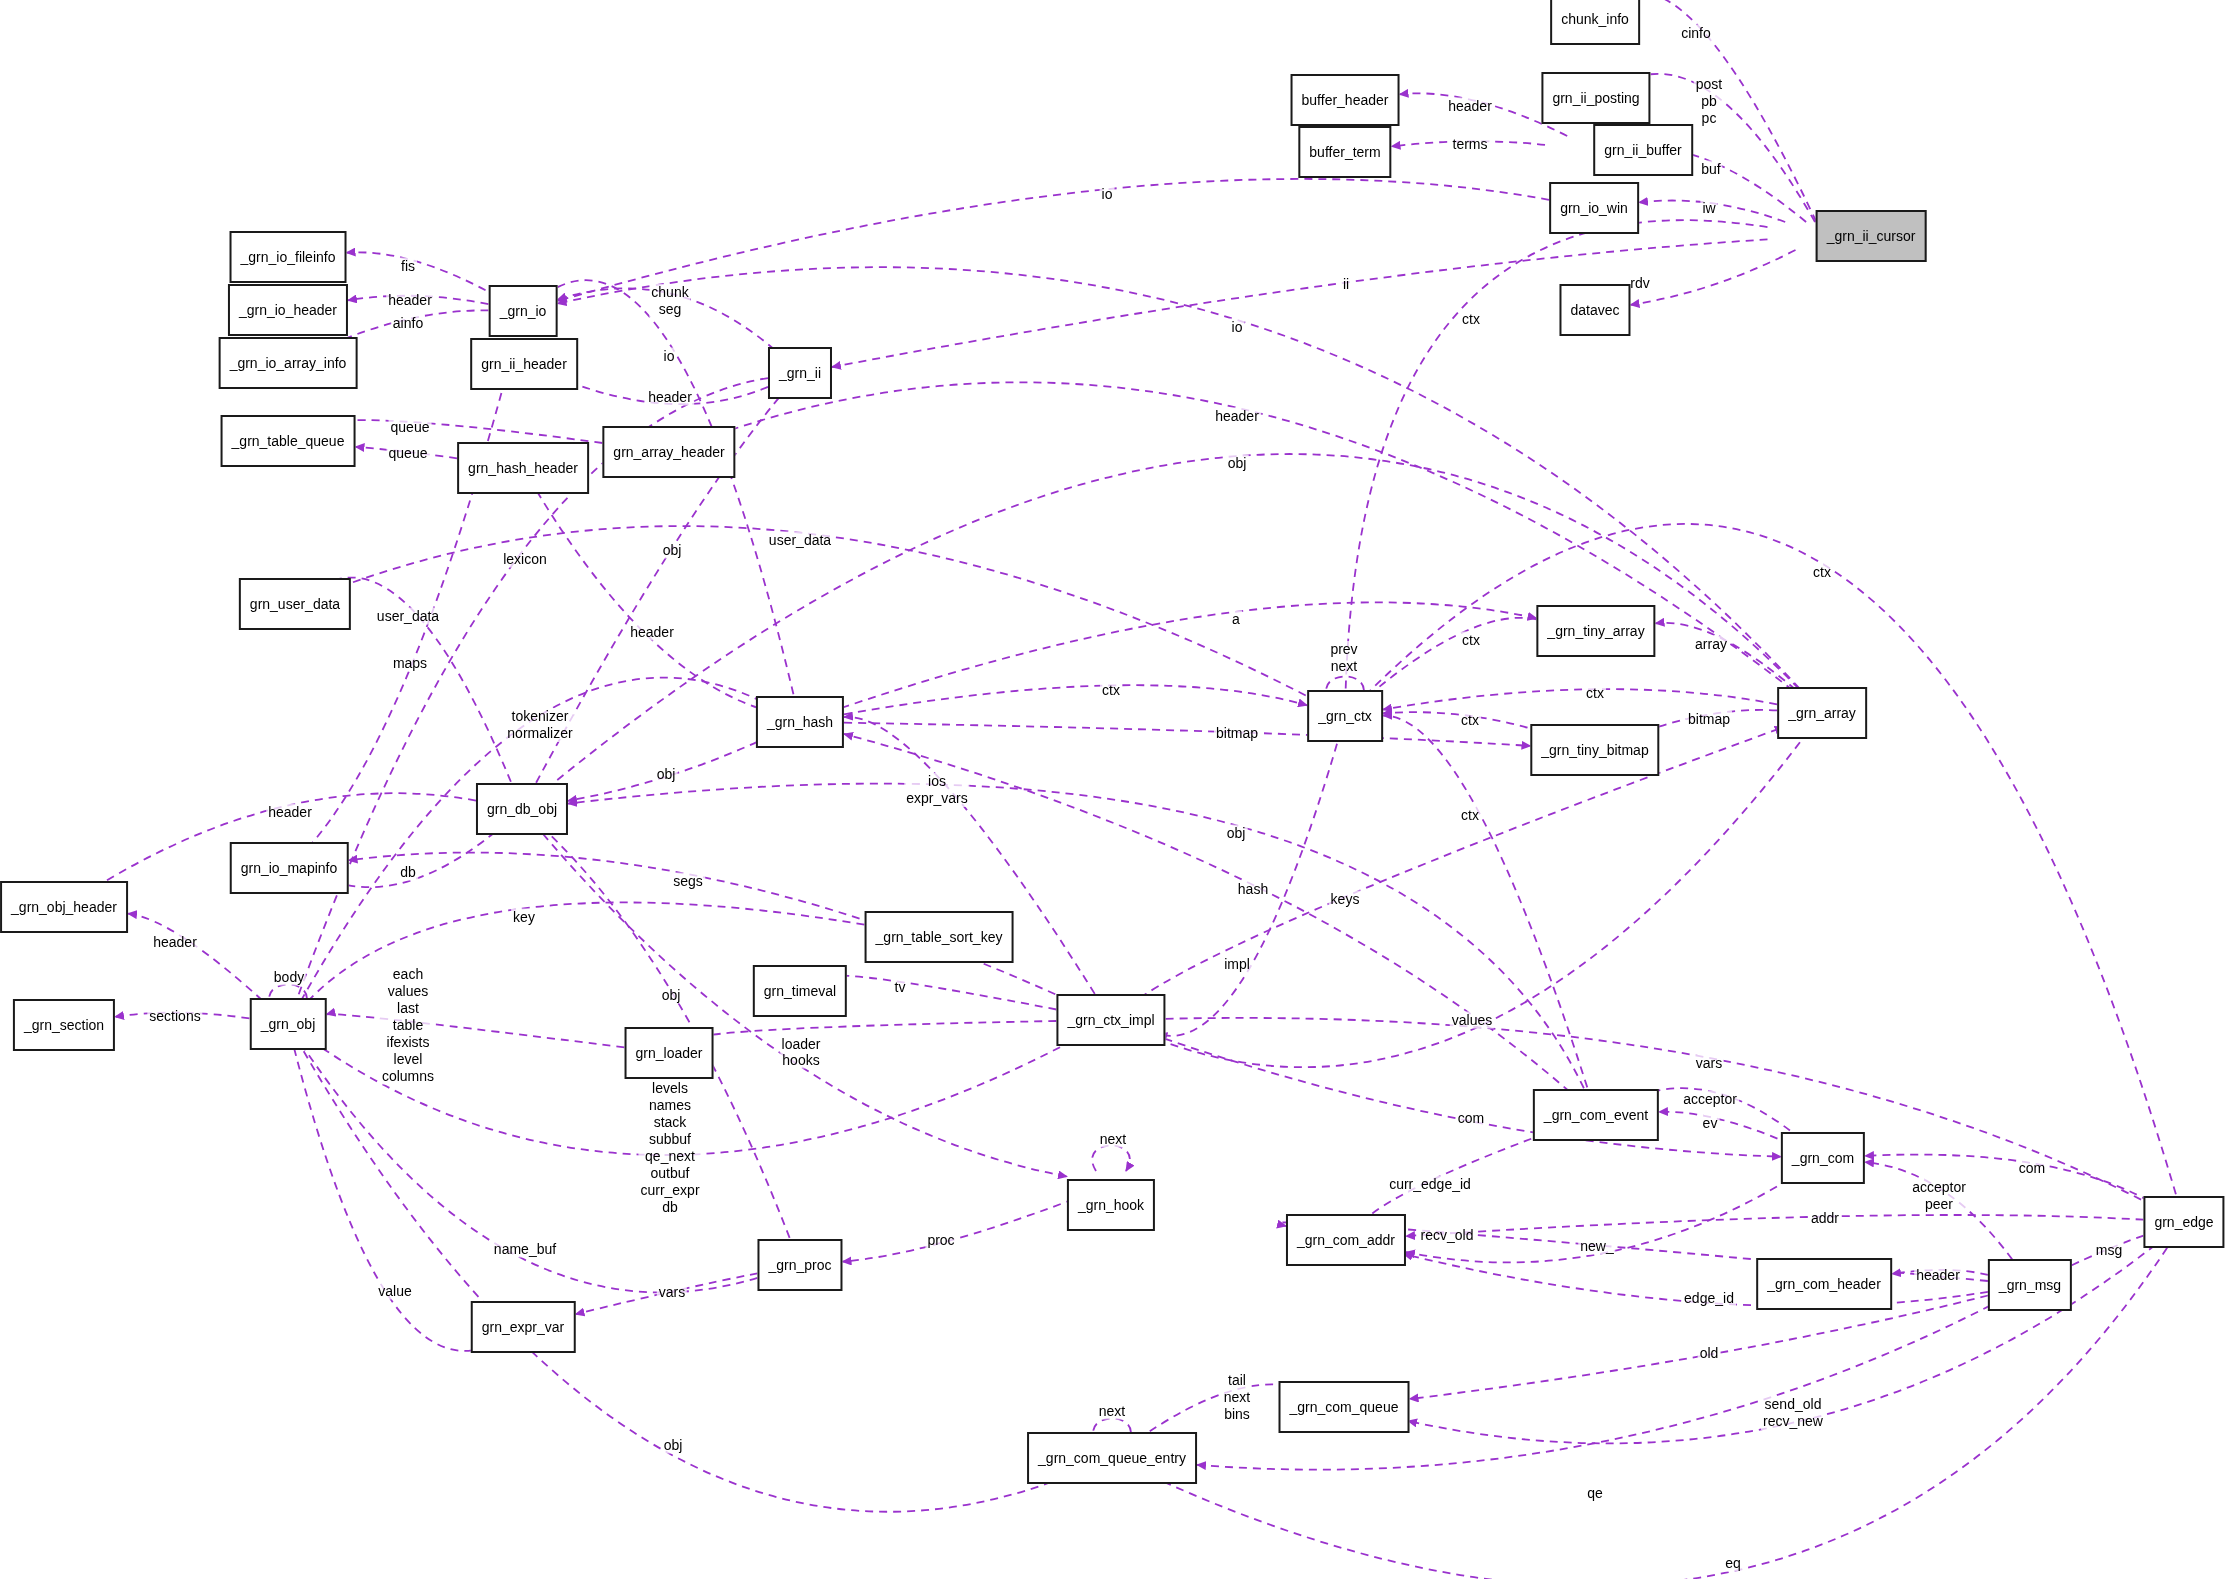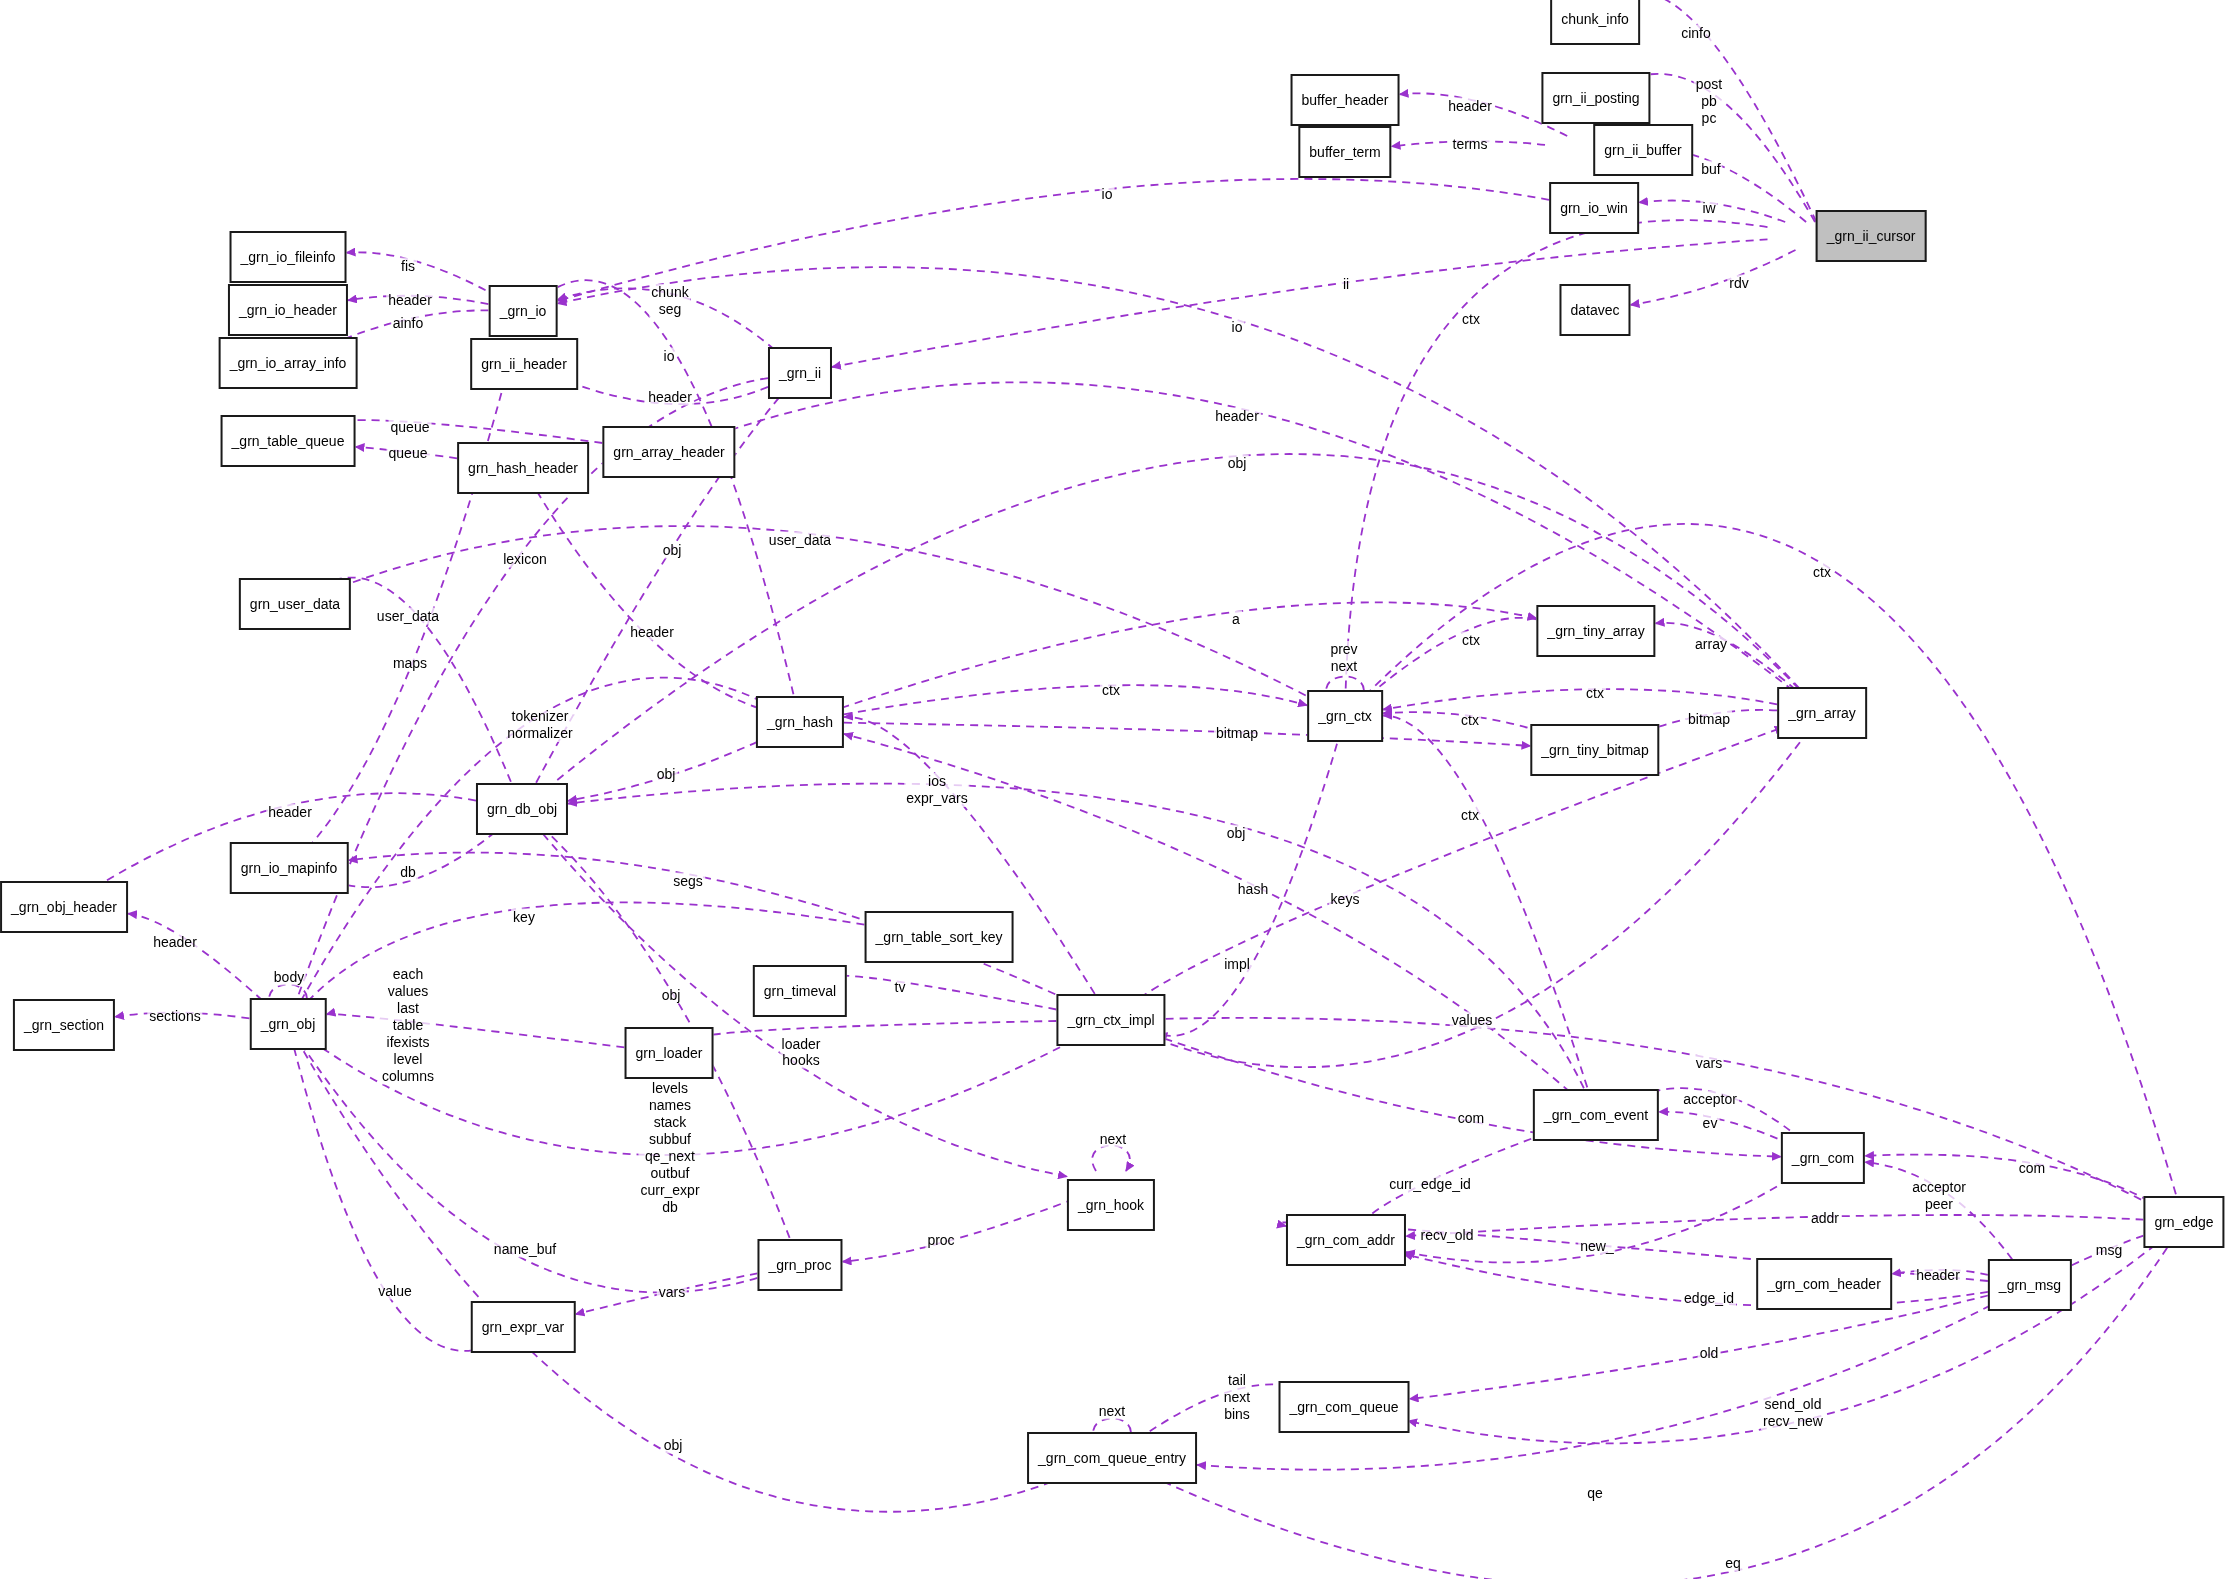--- a/index.html
+++ b/index.html
@@ -159,21 +159,21 @@
     <div class="node" style="left: 1344px; top: 1407px;">_grn_com_queue</div>
     <div class="node" style="left: 1112px; top: 1458px;">_grn_com_queue_entry</div>
     <div class="edge-label" style="left: 1696px; top: 33px;">cinfo</div>
     <div class="edge-label" style="left: 1470px; top: 106px;">header</div>
     <div class="edge-label" style="left: 1709px; top: 101px;">post
 pb
 pc</div>
     <div class="edge-label" style="left: 1470px; top: 144px;">terms</div>
     <div class="edge-label" style="left: 1711px; top: 169px;">buf</div>
     <div class="edge-label" style="left: 1709px; top: 208px;">iw</div>
-    <div class="edge-label" style="left: 1739px; top: 283px;">rdv</div>
+    <div class="edge-label" style="left: 1640px; top: 283px;">rdv</div>
     <div class="edge-label" style="left: 1346px; top: 284px;">ii</div>
     <div class="edge-label" style="left: 1471px; top: 319px;">ctx</div>
     <div class="edge-label" style="left: 1107px; top: 194px;">io</div>
     <div class="edge-label" style="left: 670px; top: 301px;">chunk
 seg</div>
     <div class="edge-label" style="left: 669px; top: 356px;">io</div>
     <div class="edge-label" style="left: 1237px; top: 327px;">io</div>
     <div class="edge-label" style="left: 670px; top: 397px;">header</div>
     <div class="edge-label" style="left: 410px; top: 427px;">queue</div>
     <div class="edge-label" style="left: 408px; top: 453px;">queue</div>

